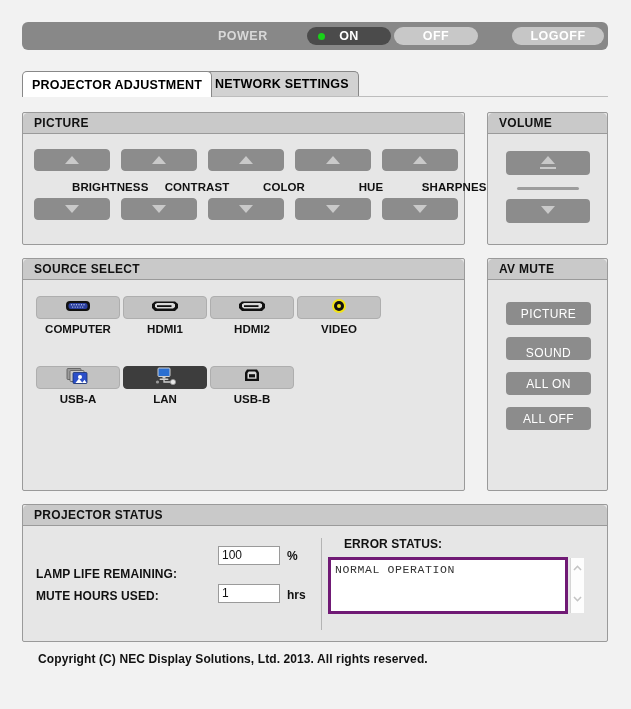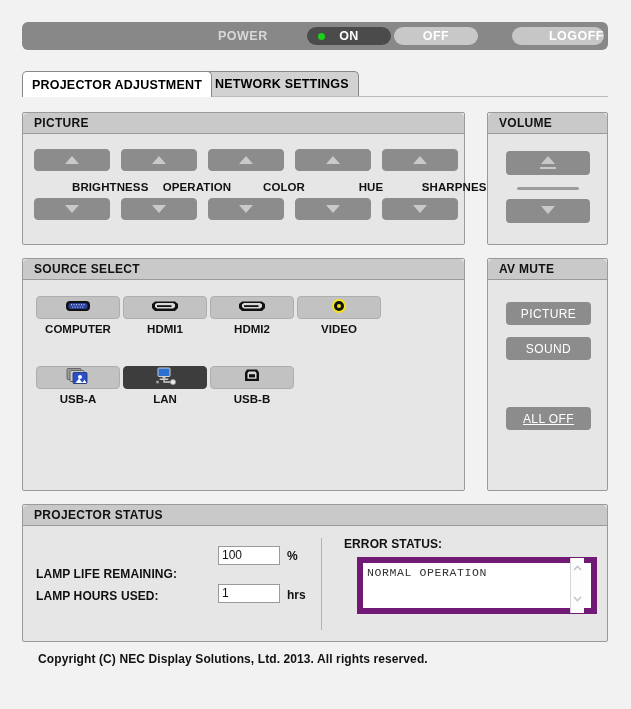--- a/index.html
+++ b/index.html
@@ -67,21 +67,20 @@
     left: 372px;
     width: 84px;
     background: #c8c8c8;
     color: #ffffff;
   }
   .pwr-logoff {
     left: 490px;
     width: 92px;
     background: #c6c6c6;
     color: #ffffff;
-    justify-content: flex-end;
   }
 
   
   .tabs {
     position: absolute;
     left: 22px;
     top: 71px;
     width: 586px;
     height: 26px;
   }
@@ -287,26 +286,26 @@
   .st-divider {
     position: absolute;
     left: 298px;
     top: 33px;
     width: 1px;
     height: 92px;
     background: #b4b4b4;
   }
   .err-box {
     position: absolute;
-    left: 334px;
+    left: 305px;
     top: 52px;
     width: 240px;
     height: 57px;
     background: #ffffff;
-    border: 6px solid #701a75;
+    border: 3px solid #701a75;
     box-sizing: border-box;
     font-family: "Liberation Mono", monospace;
     font-size: 11.5px;
     color: #333;
     padding: 3px 4px;
     letter-spacing: .6px;
   }
   .err-scroll {
     position: absolute;
     left: 547px;
@@ -377,21 +376,21 @@
       <span class="tri tri-up"></span>
     </div>
   <div class="abtn" style="left:272px; top:36px;">
       <span class="tri tri-up"></span>
     </div>
   <div class="abtn" style="left:359px; top:36px;">
       <span class="tri tri-up"></span>
     </div>
 
   <div class="pic-label" style="left:11px;  top:68px; width:76px;">BRIGHTNESS</div>
-  <div class="pic-label" style="left:98px;  top:68px; width:76px;">OPERATION</div>
+  <div class="pic-label" style="left:98px;  top:68px; width:76px;">CONTRAST</div>
   <div class="pic-label" style="left:185px; top:68px; width:76px;">COLOR</div>
   <div class="pic-label" style="left:272px; top:68px; width:76px;">HUE</div>
   <div class="pic-label" style="left:359px; top:68px; width:76px;">SHARPNESS</div>
 
   <div class="abtn" style="left:11px;  top:85px;">
       <span class="tri tri-dn"></span>
     </div>
   <div class="abtn" style="left:98px;  top:85px;">
       <span class="tri tri-dn"></span>
     </div>
@@ -521,36 +520,39 @@
   <div class="src-label" style="left:100px; top:134px;">LAN</div>
   <div class="src-label" style="left:187px; top:134px;">USB-B</div>
 </div>
 
 <div class="panel" id="avmute-panel">
   <div class="panel-head">AV MUTE</div>
 
   <div class="av-btn" style="top:43px;">
       <span>PICTURE</span>
     </div>
-  <div class="av-btn" style="top:78px;">
+  <div class="av-btn" style="top:78px;align-items:flex-end;">
       <span>SOUND</span>
     </div>
-  <div class="av-btn" style="top:148px;text-decoration:underline;">
+  <div class="av-btn" style="top:113px;">
+      <span>ALL ON</span>
+    </div>
+  <div class="av-btn" style="top:148px;">
       <span>ALL OFF</span>
     </div>
 </div>
 
 <div class="panel" id="status-panel">
   <div class="panel-head">PROJECTOR STATUS</div>
 
   <div class="st-label" style="left:13px; top:62px;">LAMP LIFE REMAINING:</div>
   <div class="st-input" style="left:195px; top:41px;">100</div>
   <div class="st-unit" style="left:264px; top:44px;">%</div>
 
-  <div class="st-label" style="left:13px; top:84px;">LAMP HOURS USED:</div>
+  <div class="st-label" style="left:13px; top:84px;">MUTE HOURS USED:</div>
   <div class="st-input" style="left:195px; top:79px;">1</div>
   <div class="st-unit" style="left:264px; top:83px;">hrs</div>
 
   <div class="st-divider"></div>
 
   <div class="st-label" style="left:321px; top:32px;">ERROR STATUS:</div>
   <div class="err-box">NORMAL OPERATION</div>
 
   <div class="err-scroll">
     <span class="chev" style="top:6px;">

